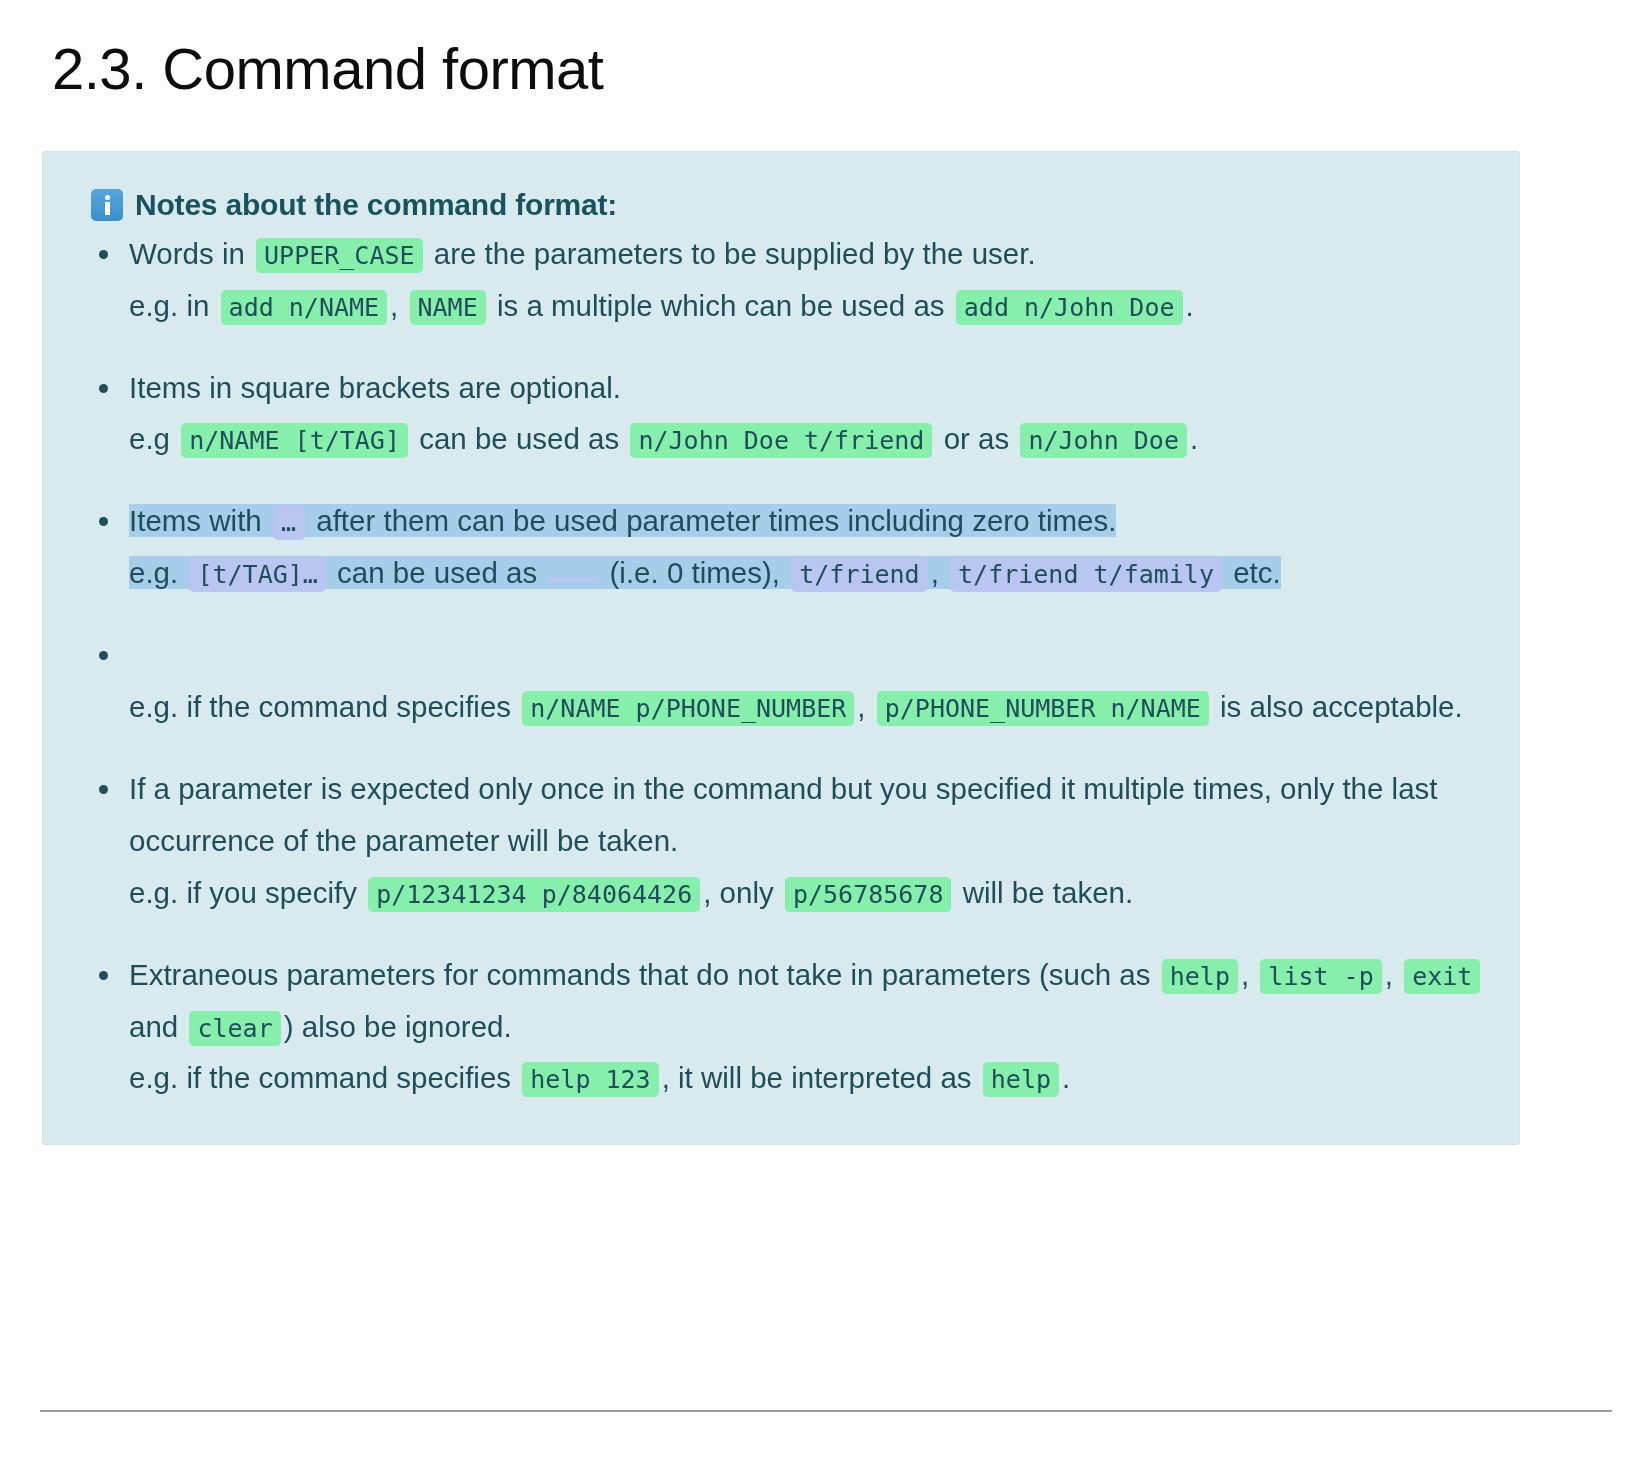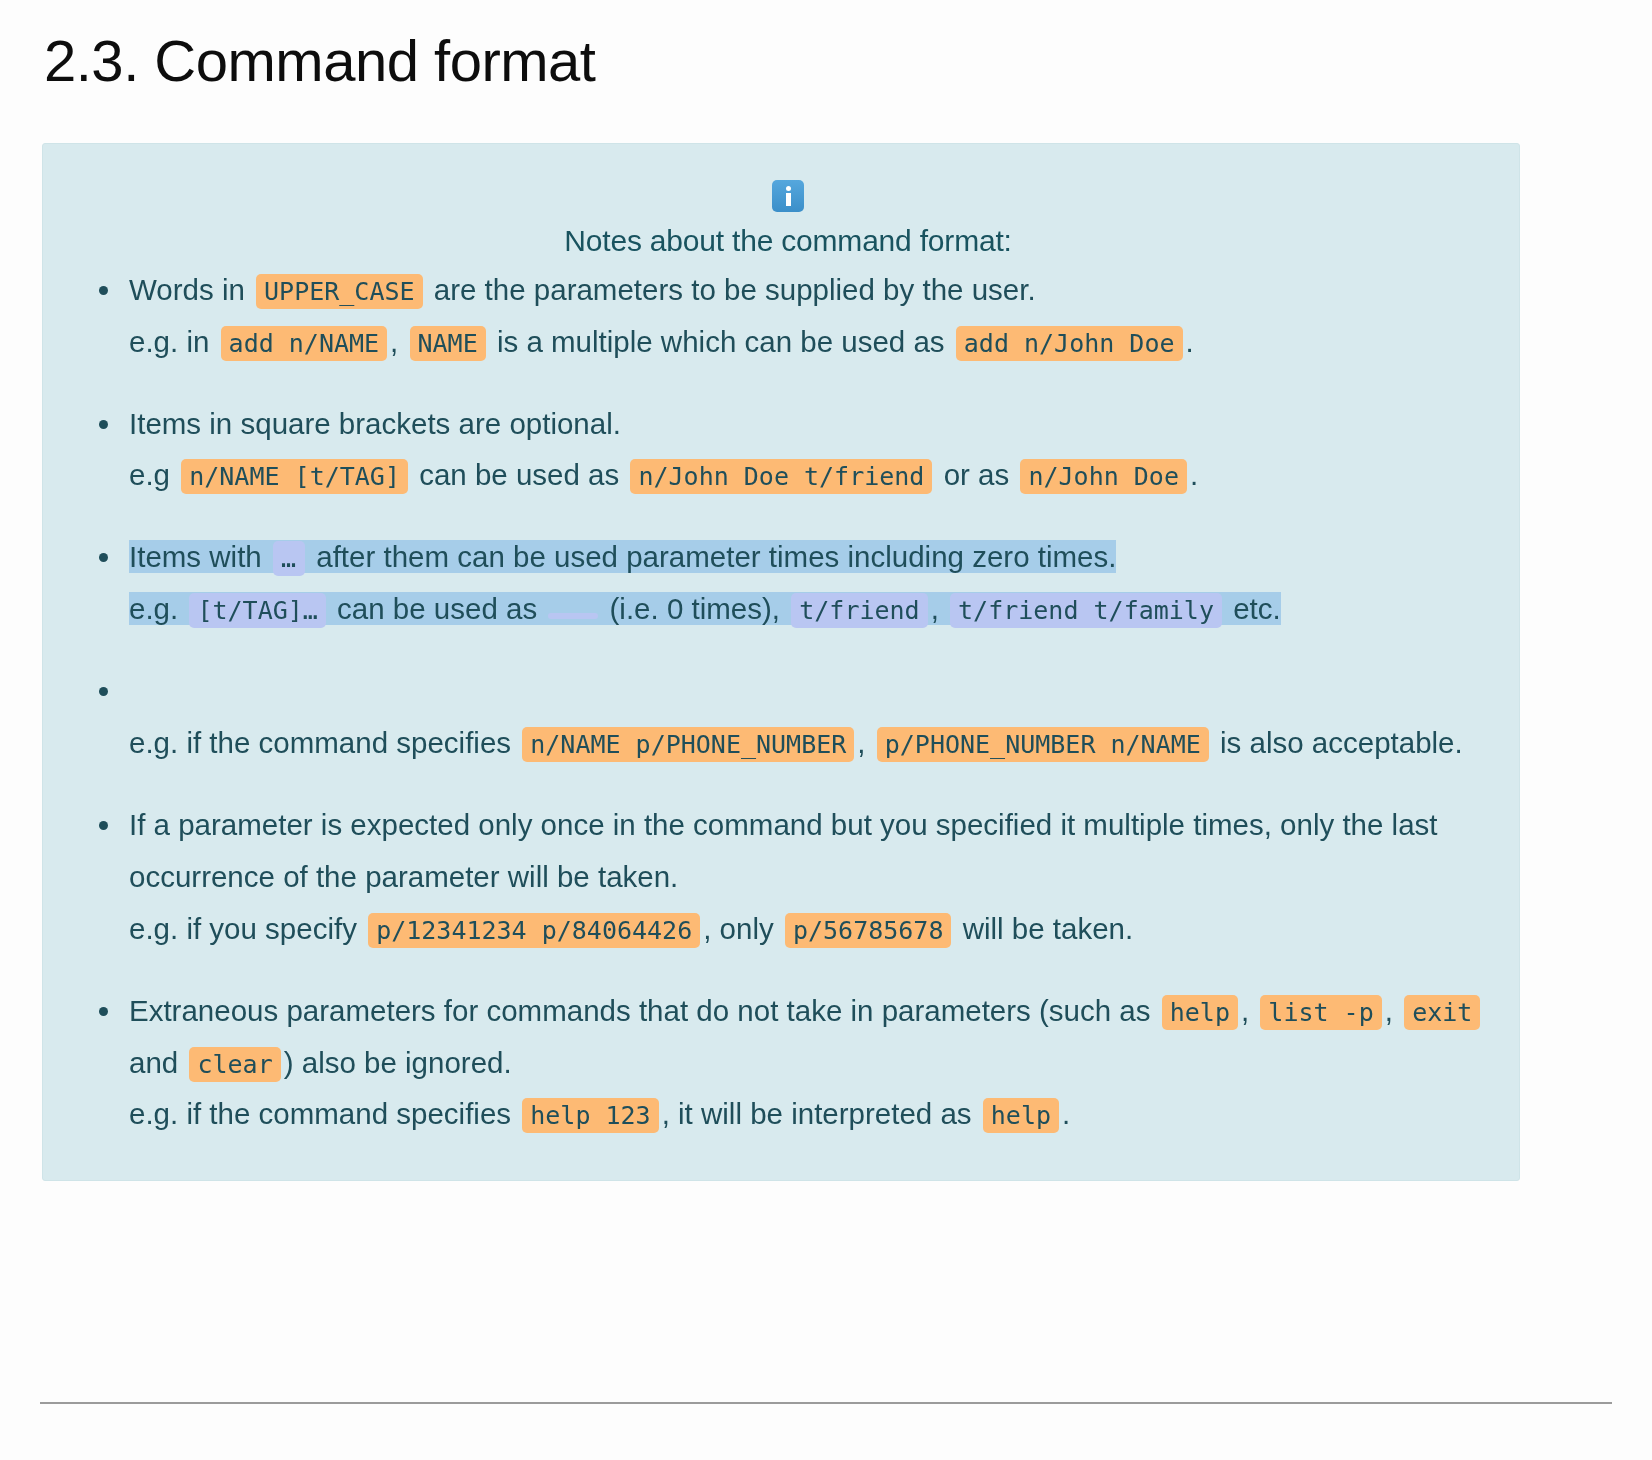--- a/index.html
+++ b/index.html
@@ -18,45 +18,44 @@
     position: relative;
     width: 1652px;
     height: 1460px;
     box-sizing: border-box;
     padding: 0 40px;
   }
   .page-title {
     font-size: 58px;
     font-weight: 400;
     color: #0d0d0d;
-    margin: 0;
+    margin: 8px;
     padding: 28px 0 0 4px;
     letter-spacing: -0.5px;
     line-height: 1.15;
   }
   .callout {
     margin-top: 48px;
     margin-left: 2px;
     margin-right: 92px;
     background: #d8eaee;
     border: 1px solid #cfe4e8;
     border-radius: 3px;
     padding: 30px 34px 34px 34px;
     box-sizing: border-box;
   }
   .callout-header {
     display: flex;
     align-items: center;
     gap: 12px;
     font-size: 30px;
-    font-weight: 400;
+    font-weight: 700;
     color: #19535f;
     margin: 6px 0 6px 14px;
     letter-spacing: -0.2px;
-    flex-direction: column;
   }
   .info-icon {
     display: inline-block;
     width: 32px;
     height: 32px;
     border-radius: 5px;
     background: linear-gradient(180deg, #55a7dd 0%, #3b8fc9 100%);
     position: relative;
     flex: 0 0 auto;
   }
@@ -101,21 +100,21 @@
     left: 22px;
     top: 22px;
     width: 9px;
     height: 9px;
     border-radius: 50%;
     background: #1f4e5a;
   }
   code {
     font-family: "DejaVu Sans Mono", monospace;
     font-size: 25px;
-    background: #fdba74;
+    background: #86efac;
     border-radius: 5px;
     padding: 3px 8px;
     margin: 0 3px;
     color: #1f4e5a;
     white-space: pre;
   }
   .sel {
     background: #a6cde9;
   }
   .sel code {

